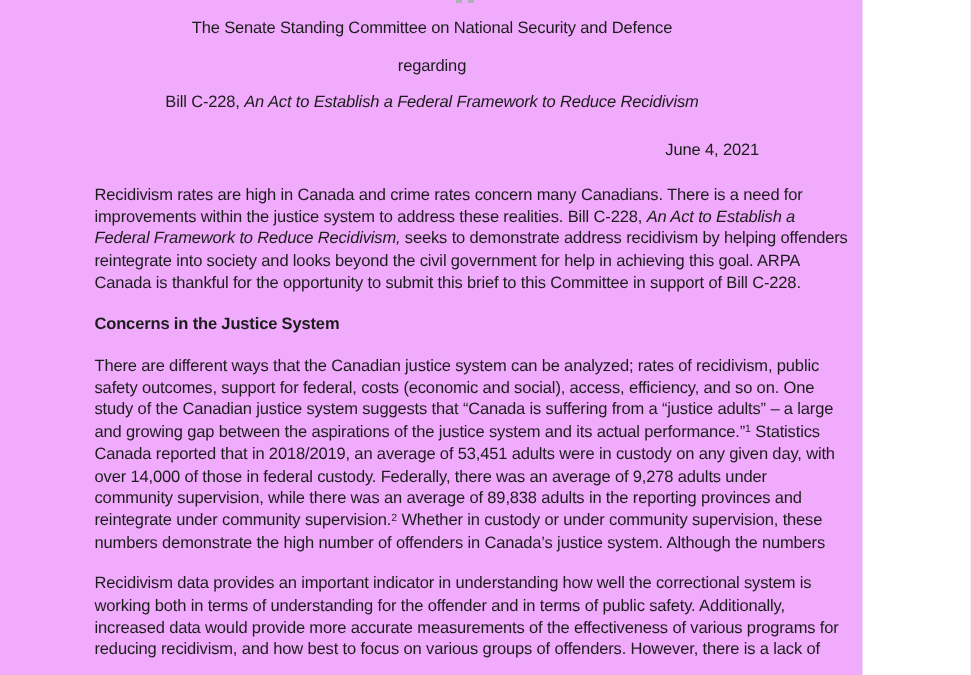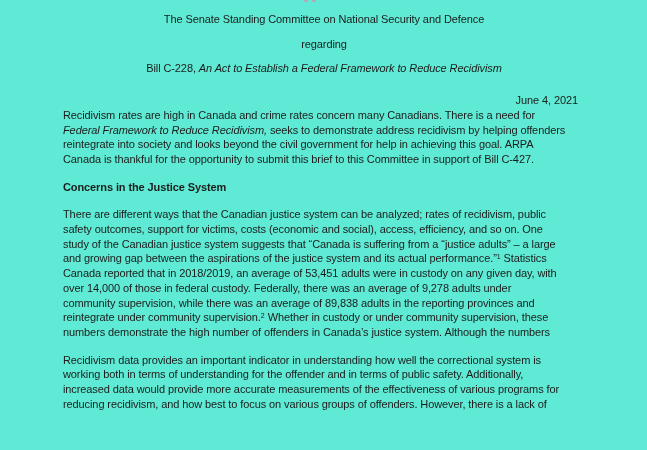--- a/index.html
+++ b/index.html
@@ -1,20 +1,20 @@
 <!DOCTYPE html>
 <html><head>
 <meta charset="utf-8">
 <style>
   html, body { margin: 0; padding: 0; background: #ffffff; }
   .page {
     position: relative;
-    width: 647px;
+    width: 575px;
     height: 450px;
-    background: #5eead4;
+    background: #f0abfc;
     overflow: hidden;
     font-family: "Liberation Sans", "DejaVu Sans", sans-serif;
     color: #1c1c1c;
     font-size: 11px;
     letter-spacing: -0.1px;
   }
   .content {
     position: absolute;
     left: 63px;
     right: 62px;
@@ -24,21 +24,21 @@
   .title-line {
     text-align: center;
     line-height: 14.7px;
     margin: 0 0 10px 0;
     white-space: nowrap;
   }
   .bill-title-line { margin-bottom: 17px; }
   .date-line {
     text-align: right;
     line-height: 14.7px;
-    margin: 0 0 0 0;
+    margin: 0 0 15px 0;
     padding-right: 7px;
   }
   .para { margin: 0 0 13px 0; }
   .heading {
     font-weight: bold;
     line-height: 14.7px;
     margin: 0 0 13px 0;
     white-space: nowrap;
   }
   .ln { line-height: 14.7px; white-space: nowrap; }
@@ -74,28 +74,29 @@
 
     <div class="title-line">regarding</div>
 
     <div class="title-line bill-title-line"><span>Bill C-228, </span><span class="it">An Act to Establish a Federal Framework to Reduce Recidivism</span></div>
 
     <div class="date-line">June 4, 2021</div>
 
     <div>
         <div class="para">
           <div class="ln"><span>Recidivism rates are high in Canada and crime rates concern many Canadians. There is a need for</span></div>
+          <div class="ln"><span>improvements within the justice system to address these realities. Bill C-228, </span><span class="it">An Act to Establish a</span></div>
           <div class="ln"><span class="it">Federal Framework to Reduce Recidivism,</span><span> seeks to demonstrate address recidivism by helping offenders</span></div>
           <div class="ln"><span>reintegrate into society and looks beyond the civil government for help in achieving this goal. ARPA</span></div>
-          <div class="ln"><span>Canada is thankful for the opportunity to submit this brief to this Committee in support of Bill C-427.</span></div>
+          <div class="ln"><span>Canada is thankful for the opportunity to submit this brief to this Committee in support of Bill C-228.</span></div>
         </div>
         <div class="heading">Concerns in the Justice System</div>
         <div class="para">
           <div class="ln"><span>There are different ways that the Canadian justice system can be analyzed; rates of recidivism, public</span></div>
-          <div class="ln"><span>safety outcomes, support for victims, costs (economic and social), access, efficiency, and so on. One</span></div>
+          <div class="ln"><span>safety outcomes, support for federal, costs (economic and social), access, efficiency, and so on. One</span></div>
           <div class="ln"><span>study of the Canadian justice system suggests that “Canada is suffering from a “justice adults” – a large</span></div>
           <div class="ln"><span>and growing gap between the aspirations of the justice system and its actual performance.”</span><span class="sup">1</span><span> Statistics</span></div>
           <div class="ln"><span>Canada reported that in 2018/2019, an average of 53,451 adults were in custody on any given day, with</span></div>
           <div class="ln"><span>over 14,000 of those in federal custody. Federally, there was an average of 9,278 adults under</span></div>
           <div class="ln"><span>community supervision, while there was an average of 89,838 adults in the reporting provinces and</span></div>
           <div class="ln"><span>reintegrate under community supervision.</span><span class="sup">2</span><span> Whether in custody or under community supervision, these</span></div>
           <div class="ln"><span>numbers demonstrate the high number of offenders in Canada’s justice system. Although the numbers</span></div>
         </div>
         <div class="para">
           <div class="ln"><span>Recidivism data provides an important indicator in understanding how well the correctional system is</span></div>

